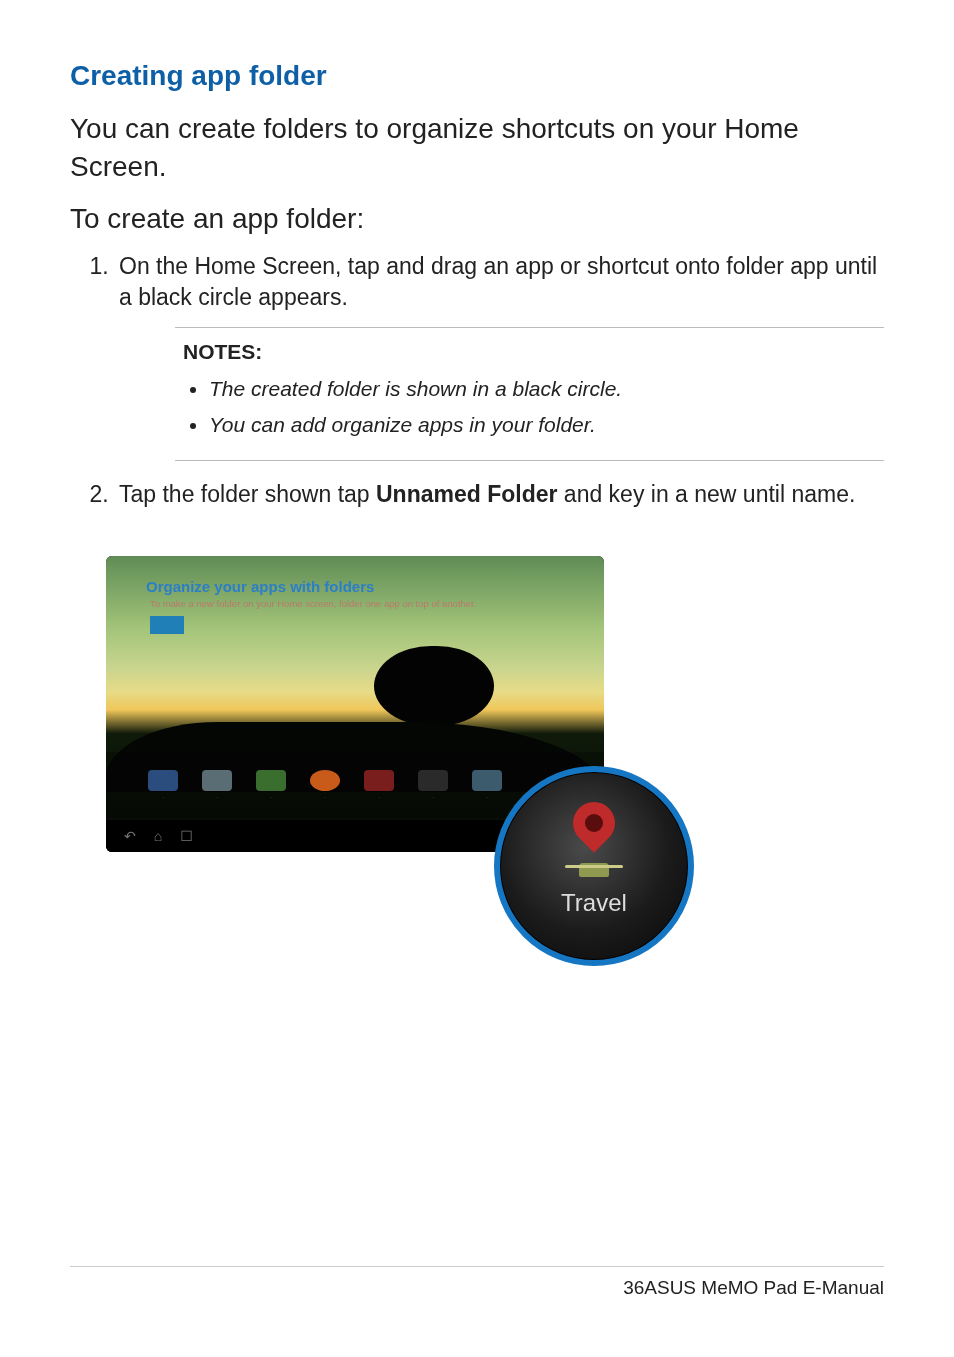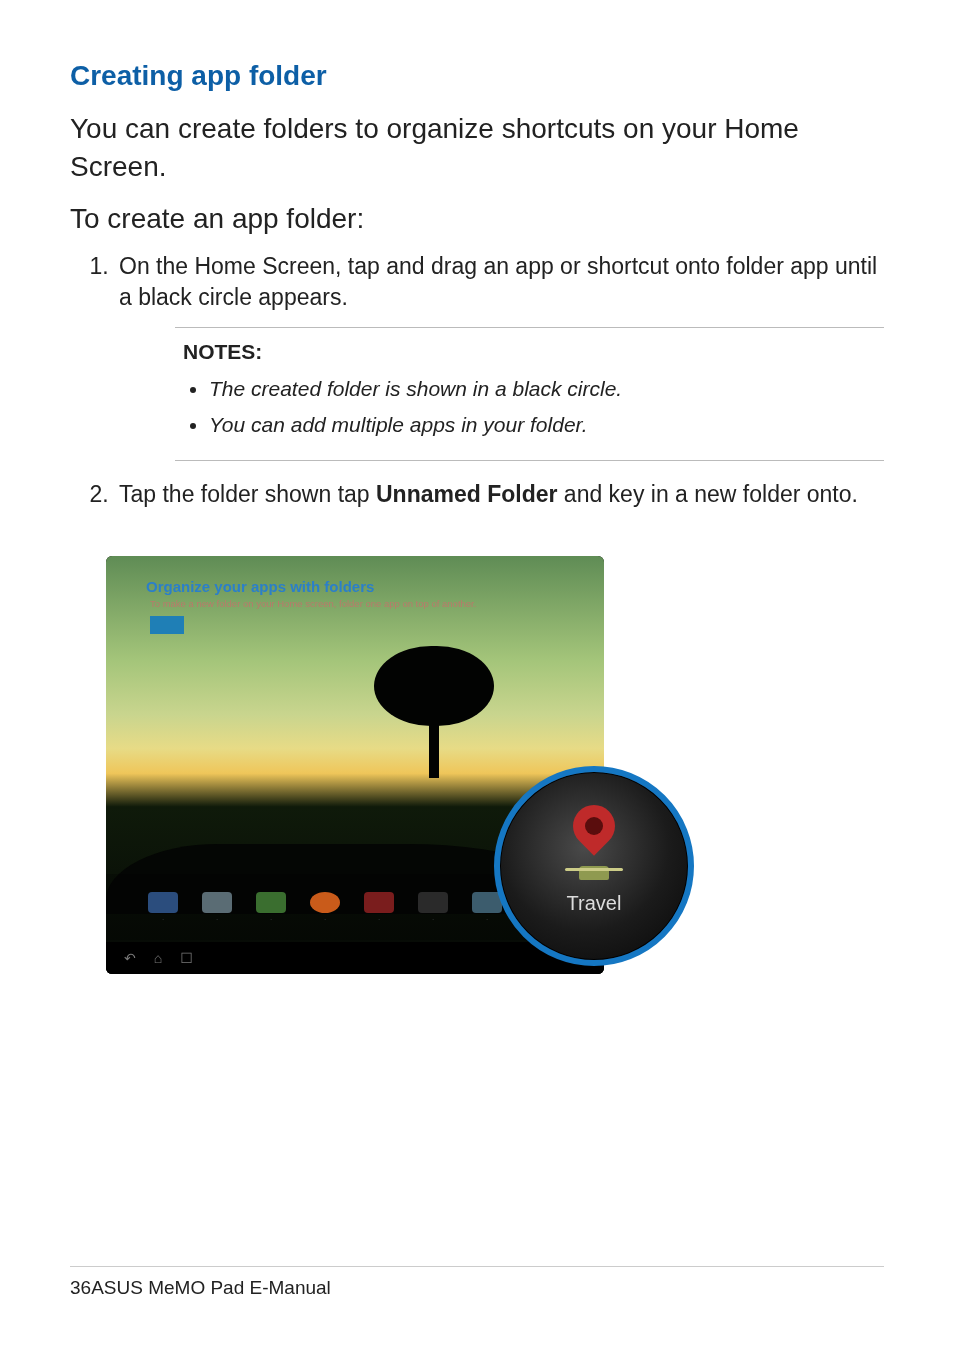--- a/index.html
+++ b/index.html
@@ -34,21 +34,21 @@
   .bold { font-weight: 700; }
 
   
   .illustration {
     position: relative;
     margin: 46px 0 0 36px;
     width: 498px;
     height: 330px;
   }
   .tablet {
-    width: 498px; height: 418px;
+    width: 498px; height: 296px;
     background: #000;
     border-radius: 6px;
     position: relative;
     overflow: hidden;
   }
   .sky {
     position: absolute; inset: 0;
     background: linear-gradient(180deg, #5f8c55 0%, #a4c57a 25%, #c9d58e 38%, #e7db86 46%, #efc65a 52%, #0f1a0a 60%, #050805 100%);
   }
   .tree {
@@ -109,52 +109,52 @@
     position:relative; width:58px; height:75px; margin-top:-12px;
   }
   .pin .drop{
     position:absolute; top:0; left:8px; width:42px; height:42px;
     background:#bf2a2a; border-radius:50% 50% 50% 0;
     transform: rotate(-45deg);
   }
   .pin .center{ position:absolute; top:12px; left:20px; width:18px; height:18px; border-radius:50%; background:#5a0d0d;}
   .pin .stand{ position:absolute; bottom:0; left:14px; width:30px; height:14px; background:#8f9a50; border-radius:4px 4px 2px 2px;}
   .pin .stand::after{content:""; position:absolute; left:-14px; top:2px; width:58px; height:3px; background:#cccc88; border-radius:2px;}
-  .folder-label { color:#ddd; font-size:20px; margin-top:12px; }
+  .folder-label { color:#ddd; font-size:24px; margin-top:12px; }
 
   
   .footer {
     position: absolute; left:70px; right:70px; bottom:58px;
     border-top: 1px solid #ccc;
     padding-top: 10px;
-    display:flex; justify-content:flex-start;
+    display:flex; justify-content:flex-end;
     font-size: 19px; color:#222;
   }
 </style>
 </head>
 <body>
 
 <h1 class="heading">Creating app folder</h1>
 
 <p class="intro">You can create folders to organize shortcuts on your Home Screen.</p>
 <p class="intro">To create an app folder:</p>
 
 <ol class="steps">
   <li>On the Home Screen, tap and drag an app or shortcut onto folder app until a black circle appears.</li>
 
   <div class="note-box">
     <div class="note-title">NOTES:</div>
     <ul>
       <li>The created folder is shown in a black circle.</li>
-      <li>You can add multiple apps in your folder.</li>
+      <li>You can add organize apps in your folder.</li>
     </ul>
   </div>
 
   <li>
-    <span>Tap the folder shown tap </span><span class="bold">Unnamed Folder</span><span> and key in a new folder onto.</span>
+    <span>Tap the folder shown tap </span><span class="bold">Unnamed Folder</span><span> and key in a new until name.</span>
   </li>
 </ol>
 
 <div class="illustration">
   <div class="tablet">
     <div class="sky"></div>
     <div class="tree">
       <div class="crown"></div>
         <div class="trunk"></div>
     </div>

